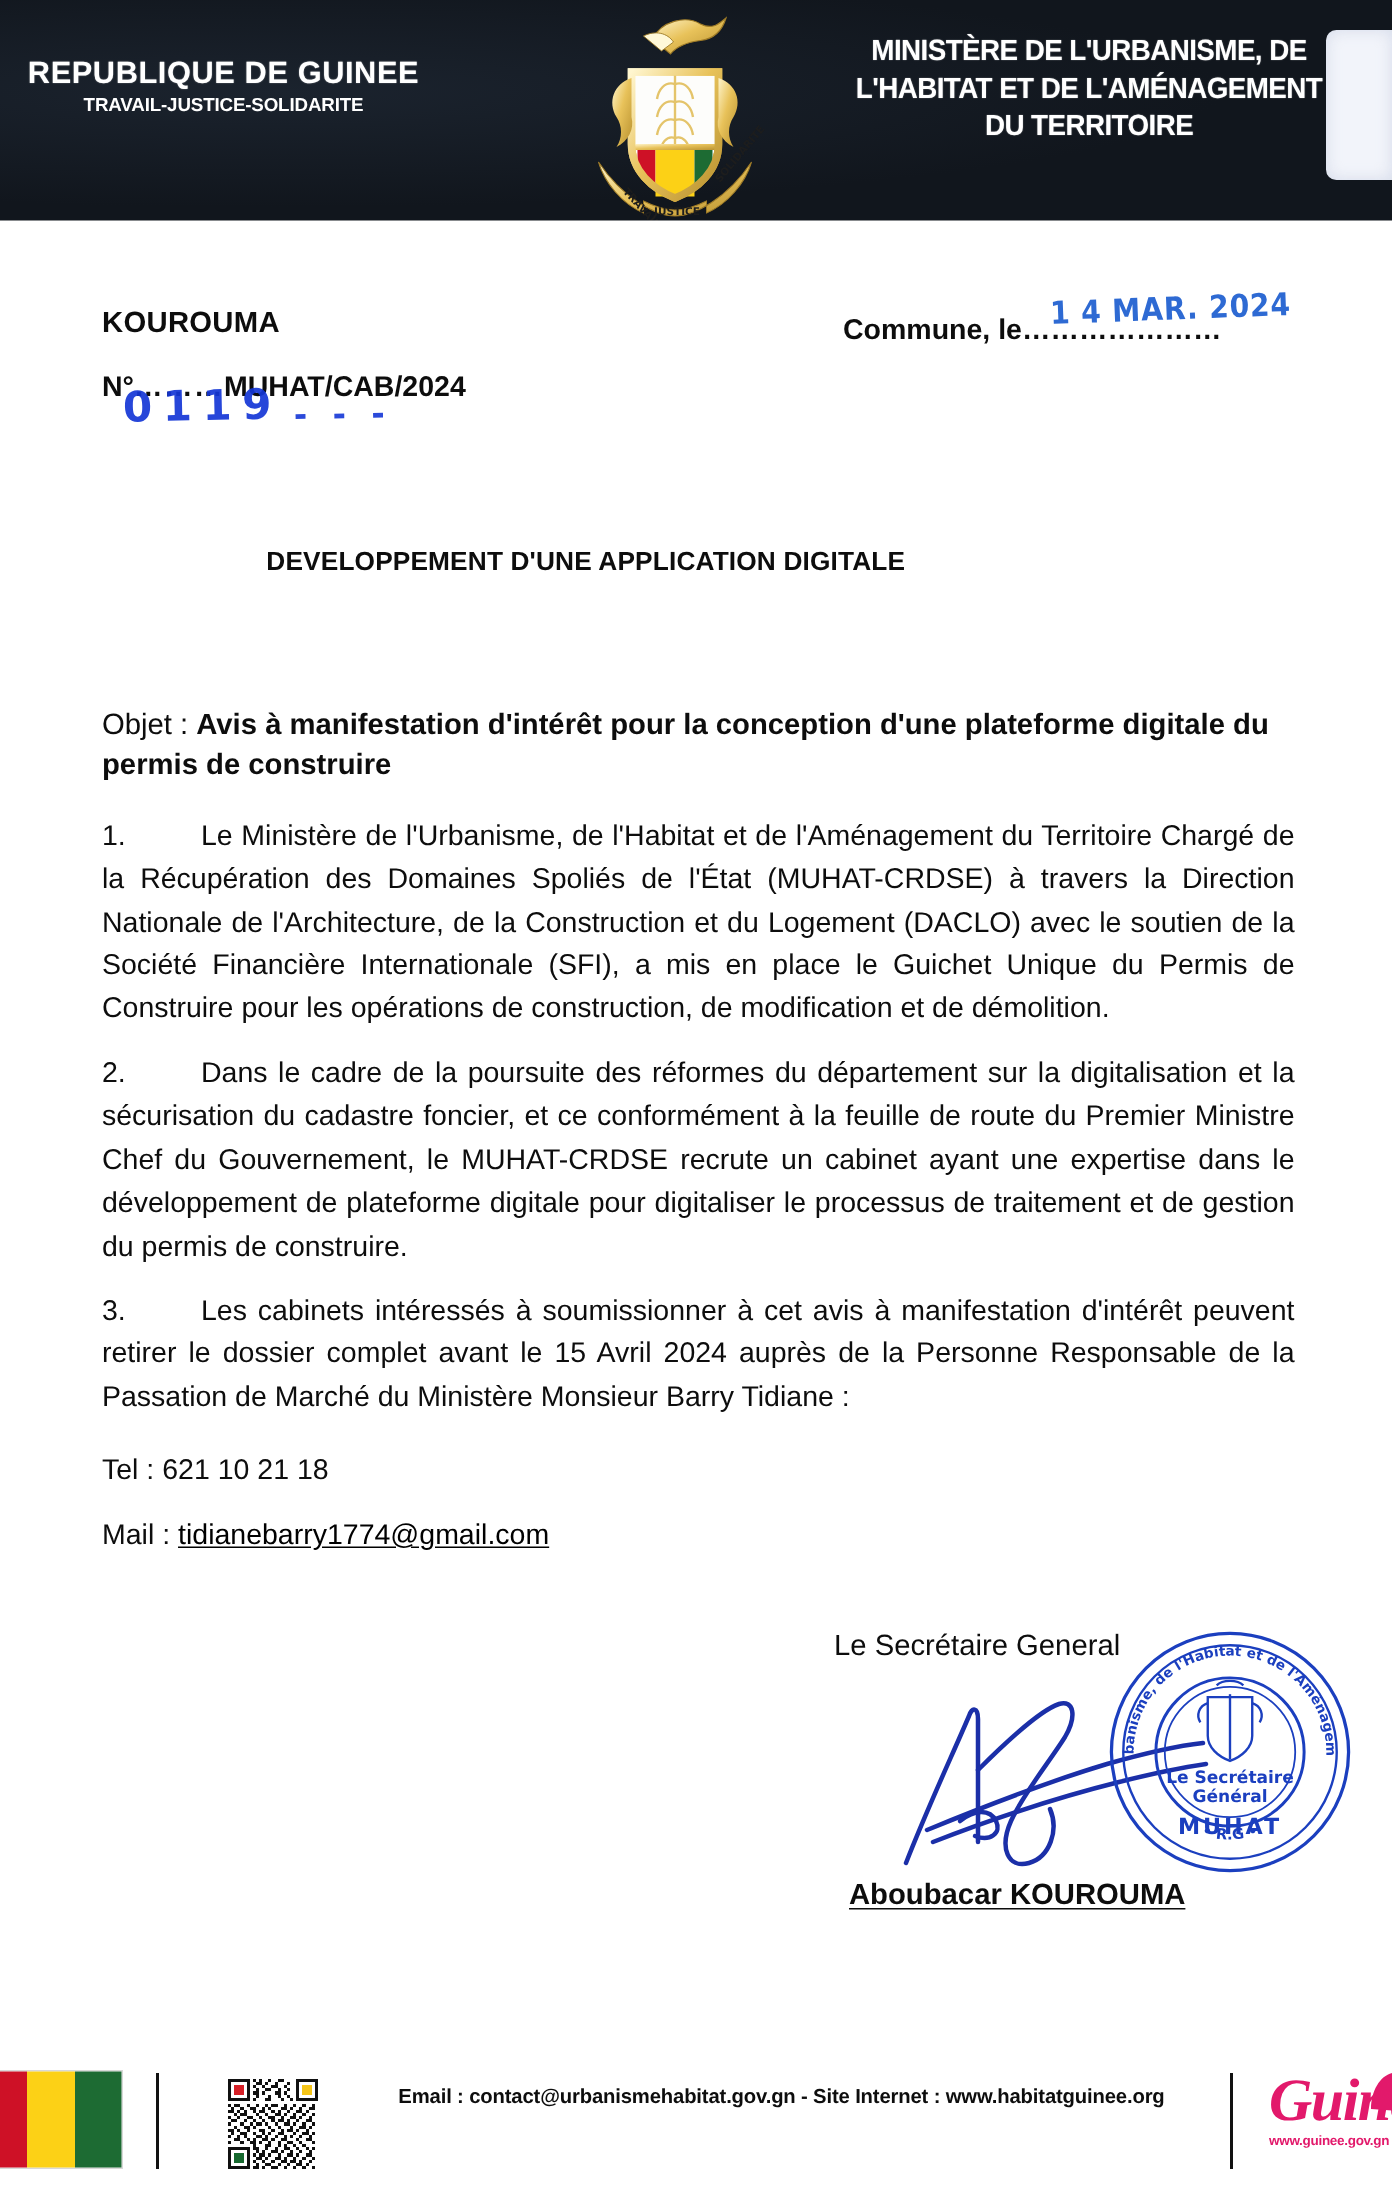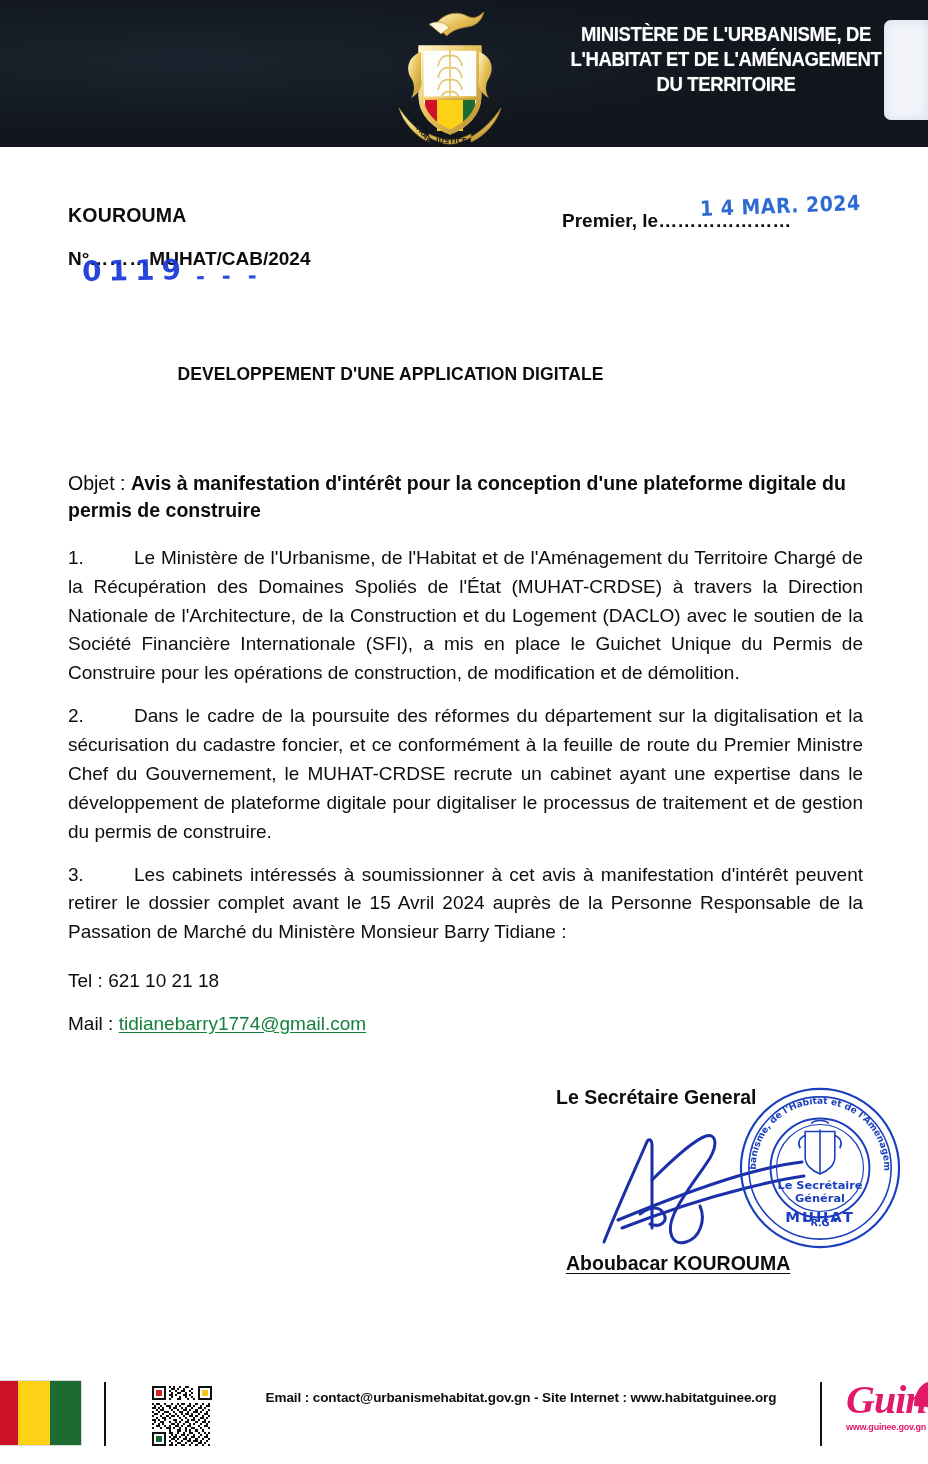--- a/index.html
+++ b/index.html
@@ -192,35 +192,35 @@
     display: inline-block;
     width: 66px;
   }
   .contact {
     font-size: 19px;
     line-height: 1.5;
     margin-top: 20px;
   }
   .contact .mail a,
   .contact .mail span.link {
-    color: #15803d;
+    color: #000000;
     text-decoration: underline;
     text-underline-offset: 2px;
   }
 
   
   .sign-area {
     position: absolute;
     top: 928px; left: 0; width: 928px; height: 230px;
   }
   .sign-title {
     position: absolute;
     left: 556px; top: 6px;
     font-size: 19.5px;
-    font-weight: 700;
+    font-weight: 400;
   }
   .sign-name {
     position: absolute;
     left: 566px; top: 172px;
     font-size: 19.5px;
     font-weight: 700;
     text-decoration: underline;
     text-underline-offset: 3px;
   }
   .signature-ink {
@@ -307,20 +307,24 @@
     position: absolute;
     left: 62px; top: -4px;
     width: 34px; height: 34px;
   }
 </style>
 </head>
 <body>
 
 <div class="header-band">
 
+  <div class="hdr-left">
+    <div class="l1">REPUBLIQUE DE GUINEE</div>
+    <div class="l2">TRAVAIL-JUSTICE-SOLIDARITE</div>
+  </div>
 
   <div class="arms">
     <svg viewBox="0 0 130 144" xmlns="http://www.w3.org/2000/svg">
       <defs>
         <linearGradient id="gold" x1="0" y1="0" x2="1" y2="1">
           <stop offset="0%" stop-color="#fff6cf"></stop>
           <stop offset="45%" stop-color="#e8c25a"></stop>
           <stop offset="100%" stop-color="#b8912f"></stop>
         </linearGradient>
       </defs>
@@ -373,21 +377,21 @@
   <div class="meta-row">
     <div class="cabinet">KOUROUMA</div>
 
     <div class="numline">
       <span>N°</span><span class="dots">………</span><span>MUHAT/CAB/2024</span>
     </div>
     <div class="num-ink">0119</div>
     <div class="num-ink-dashes">- - -</div>
 
     <div class="conakry">
-      <span>Premier, le</span><span>…………………</span>
+      <span>Commune, le</span><span>…………………</span>
     </div>
     <div class="date-stamp">1 4 MAR. 2024</div>
   </div>
 
   <div class="doc-title">DEVELOPPEMENT D'UNE APPLICATION DIGITALE</div>
 
   <div class="content">
 
     <div class="objet">
       <span class="lbl">Objet : </span><span class="val">Avis à manifestation d'intérêt pour la conception d'une plateforme digitale du permis de construire</span>

